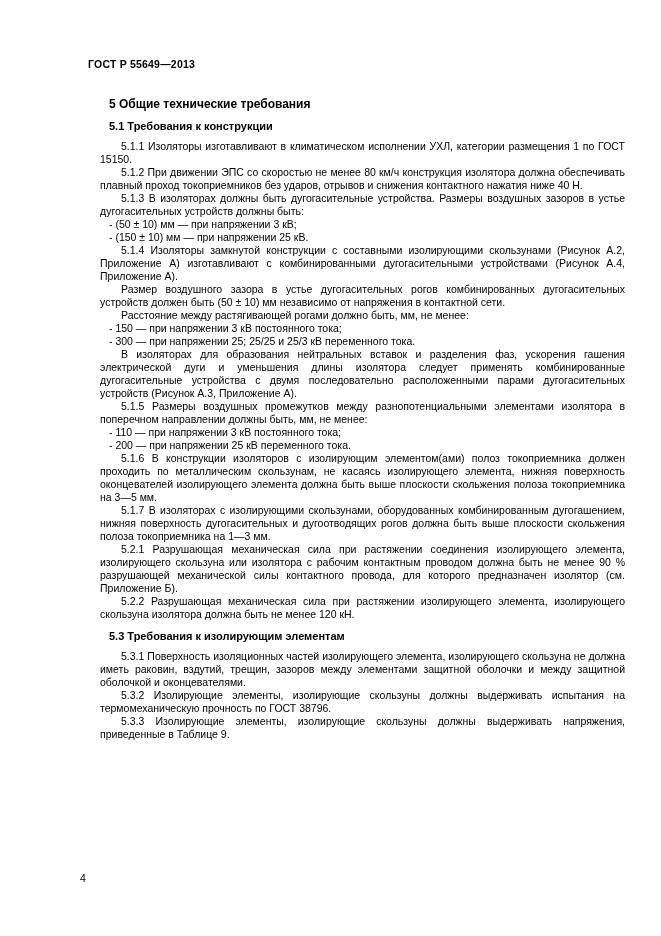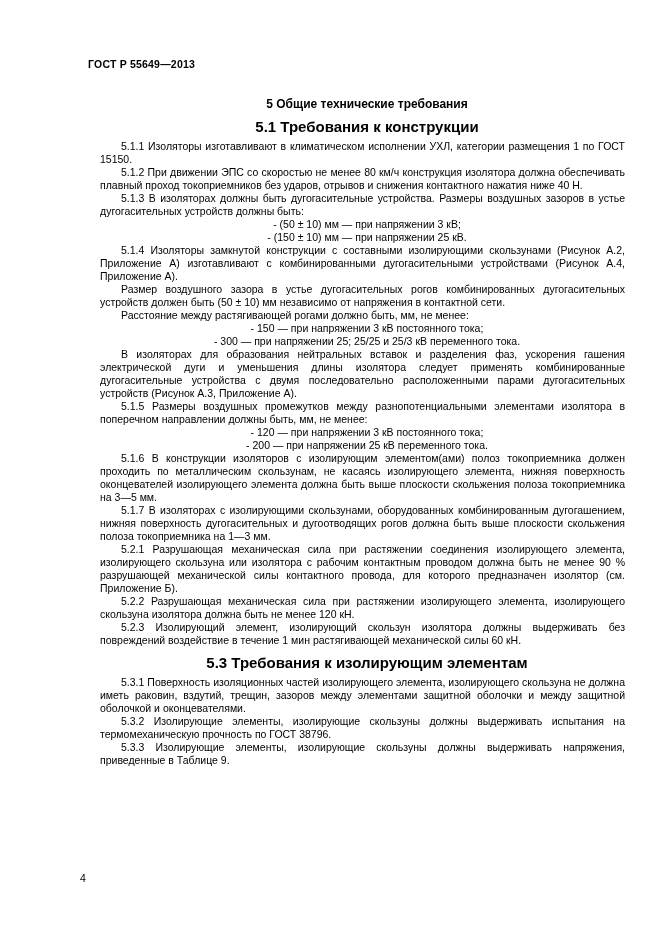--- a/index.html
+++ b/index.html
@@ -19,31 +19,31 @@
     top: 58px;
     width: 537px;
     font-size: 10.5px;
     line-height: 13px;
   }
   .doc-header {
     font-weight: bold;
     font-size: 10.5px;
     letter-spacing: 0.2px;
   }
-  .blk { color: #000; text-align: center; }
+  .blk { color: #000; }
   .blk.h1 {
     font-weight: bold;
     font-size: 12px;
     line-height: 14px;
     margin: 26px 0 9px 0;
     text-indent: 21px;
   }
   .blk.h2 {
     font-weight: bold;
-    font-size: 15px;
+    font-size: 11px;
     line-height: 13px;
     margin: 9px 0 7px 0;
     text-indent: 21px;
   }
   .blk.p {
     text-align: justify;
     text-indent: 21px;
     margin-left: 12px;
   }
   .blk.li {
@@ -71,27 +71,26 @@
         <div class="blk p">5.1.3 В изоляторах должны быть дугогасительные устройства. Размеры воздушных зазоров в устье дугогасительных устройств должны быть:</div>
         <div class="blk li">- (50 ± 10) мм — при напряжении 3 кВ;</div>
         <div class="blk li">- (150 ± 10) мм — при напряжении 25 кВ.</div>
         <div class="blk p">5.1.4 Изоляторы замкнутой конструкции с составными изолирующими скользунами (Рисунок А.2, Приложение А) изготавливают с комбинированными дугогасительными устройствами (Рисунок А.4, Приложение А).</div>
         <div class="blk p">Размер воздушного зазора в устье дугогасительных рогов комбинированных дугогасительных устройств должен быть (50 ± 10) мм независимо от напряжения в контактной сети.</div>
         <div class="blk p">Расстояние между растягивающей рогами должно быть, мм, не менее:</div>
         <div class="blk li">- 150 — при напряжении 3 кВ постоянного тока;</div>
         <div class="blk li">- 300 — при напряжении 25; 25/25 и 25/3 кВ переменного тока.</div>
         <div class="blk p">В изоляторах для образования нейтральных вставок и разделения фаз, ускорения гашения электрической дуги и уменьшения длины изолятора следует применять комбинированные дугогасительные устройства с двумя последовательно расположенными парами дугогасительных устройств (Рисунок А.3, Приложение А).</div>
         <div class="blk p">5.1.5 Размеры воздушных промежутков между разнопотенциальными элементами изолятора в поперечном направлении должны быть, мм, не менее:</div>
-        <div class="blk li">- 120 — при напряжении 3 кВ постоянного тока;</div>
+        <div class="blk li">- 110 — при напряжении 3 кВ постоянного тока;</div>
         <div class="blk li">- 200 — при напряжении 25 кВ переменного тока.</div>
         <div class="blk p">5.1.6 В конструкции изоляторов с изолирующим элементом(ами) полоз токоприемника должен проходить по металлическим скользунам, не касаясь изолирующего элемента, нижняя поверхность оконцевателей изолирующего элемента должна быть выше плоскости скольжения полоза токоприемника на 3—5 мм.</div>
         <div class="blk p">5.1.7 В изоляторах с изолирующими скользунами, оборудованных комбинированным дугогашением, нижняя поверхность дугогасительных и дугоотводящих рогов должна быть выше плоскости скольжения полоза токоприемника на 1—3 мм.</div>
         <div class="blk p">5.2.1 Разрушающая механическая сила при растяжении соединения изолирующего элемента, изолирующего скользуна или изолятора с рабочим контактным проводом должна быть не менее 90 % разрушающей механической силы контактного провода, для которого предназначен изолятор (см. Приложение Б).</div>
         <div class="blk p">5.2.2 Разрушающая механическая сила при растяжении изолирующего элемента, изолирующего скользуна изолятора должна быть не менее 120 кН.</div>
-        <div class="blk p">5.2.3 Изолирующий элемент, изолирующий скользун изолятора должны выдерживать без повреждений воздействие в течение 1 мин растягивающей механической силы 60 кН.</div>
         <div class="blk h2">5.3 Требования к изолирующим элементам</div>
         <div class="blk p">5.3.1 Поверхность изоляционных частей изолирующего элемента, изолирующего скользуна не должна иметь раковин, вздутий, трещин, зазоров между элементами защитной оболочки и между защитной оболочкой и оконцевателями.</div>
         <div class="blk p">5.3.2 Изолирующие элементы, изолирующие скользуны должны выдерживать испытания на термомеханическую прочность по ГОСТ 38796.</div>
         <div class="blk p">5.3.3 Изолирующие элементы, изолирующие скользуны должны выдерживать напряжения, приведенные в Таблице 9.</div>
       </div>
   </div>
   <div class="page-number">4</div>
 </div>
 
 </body></html>

